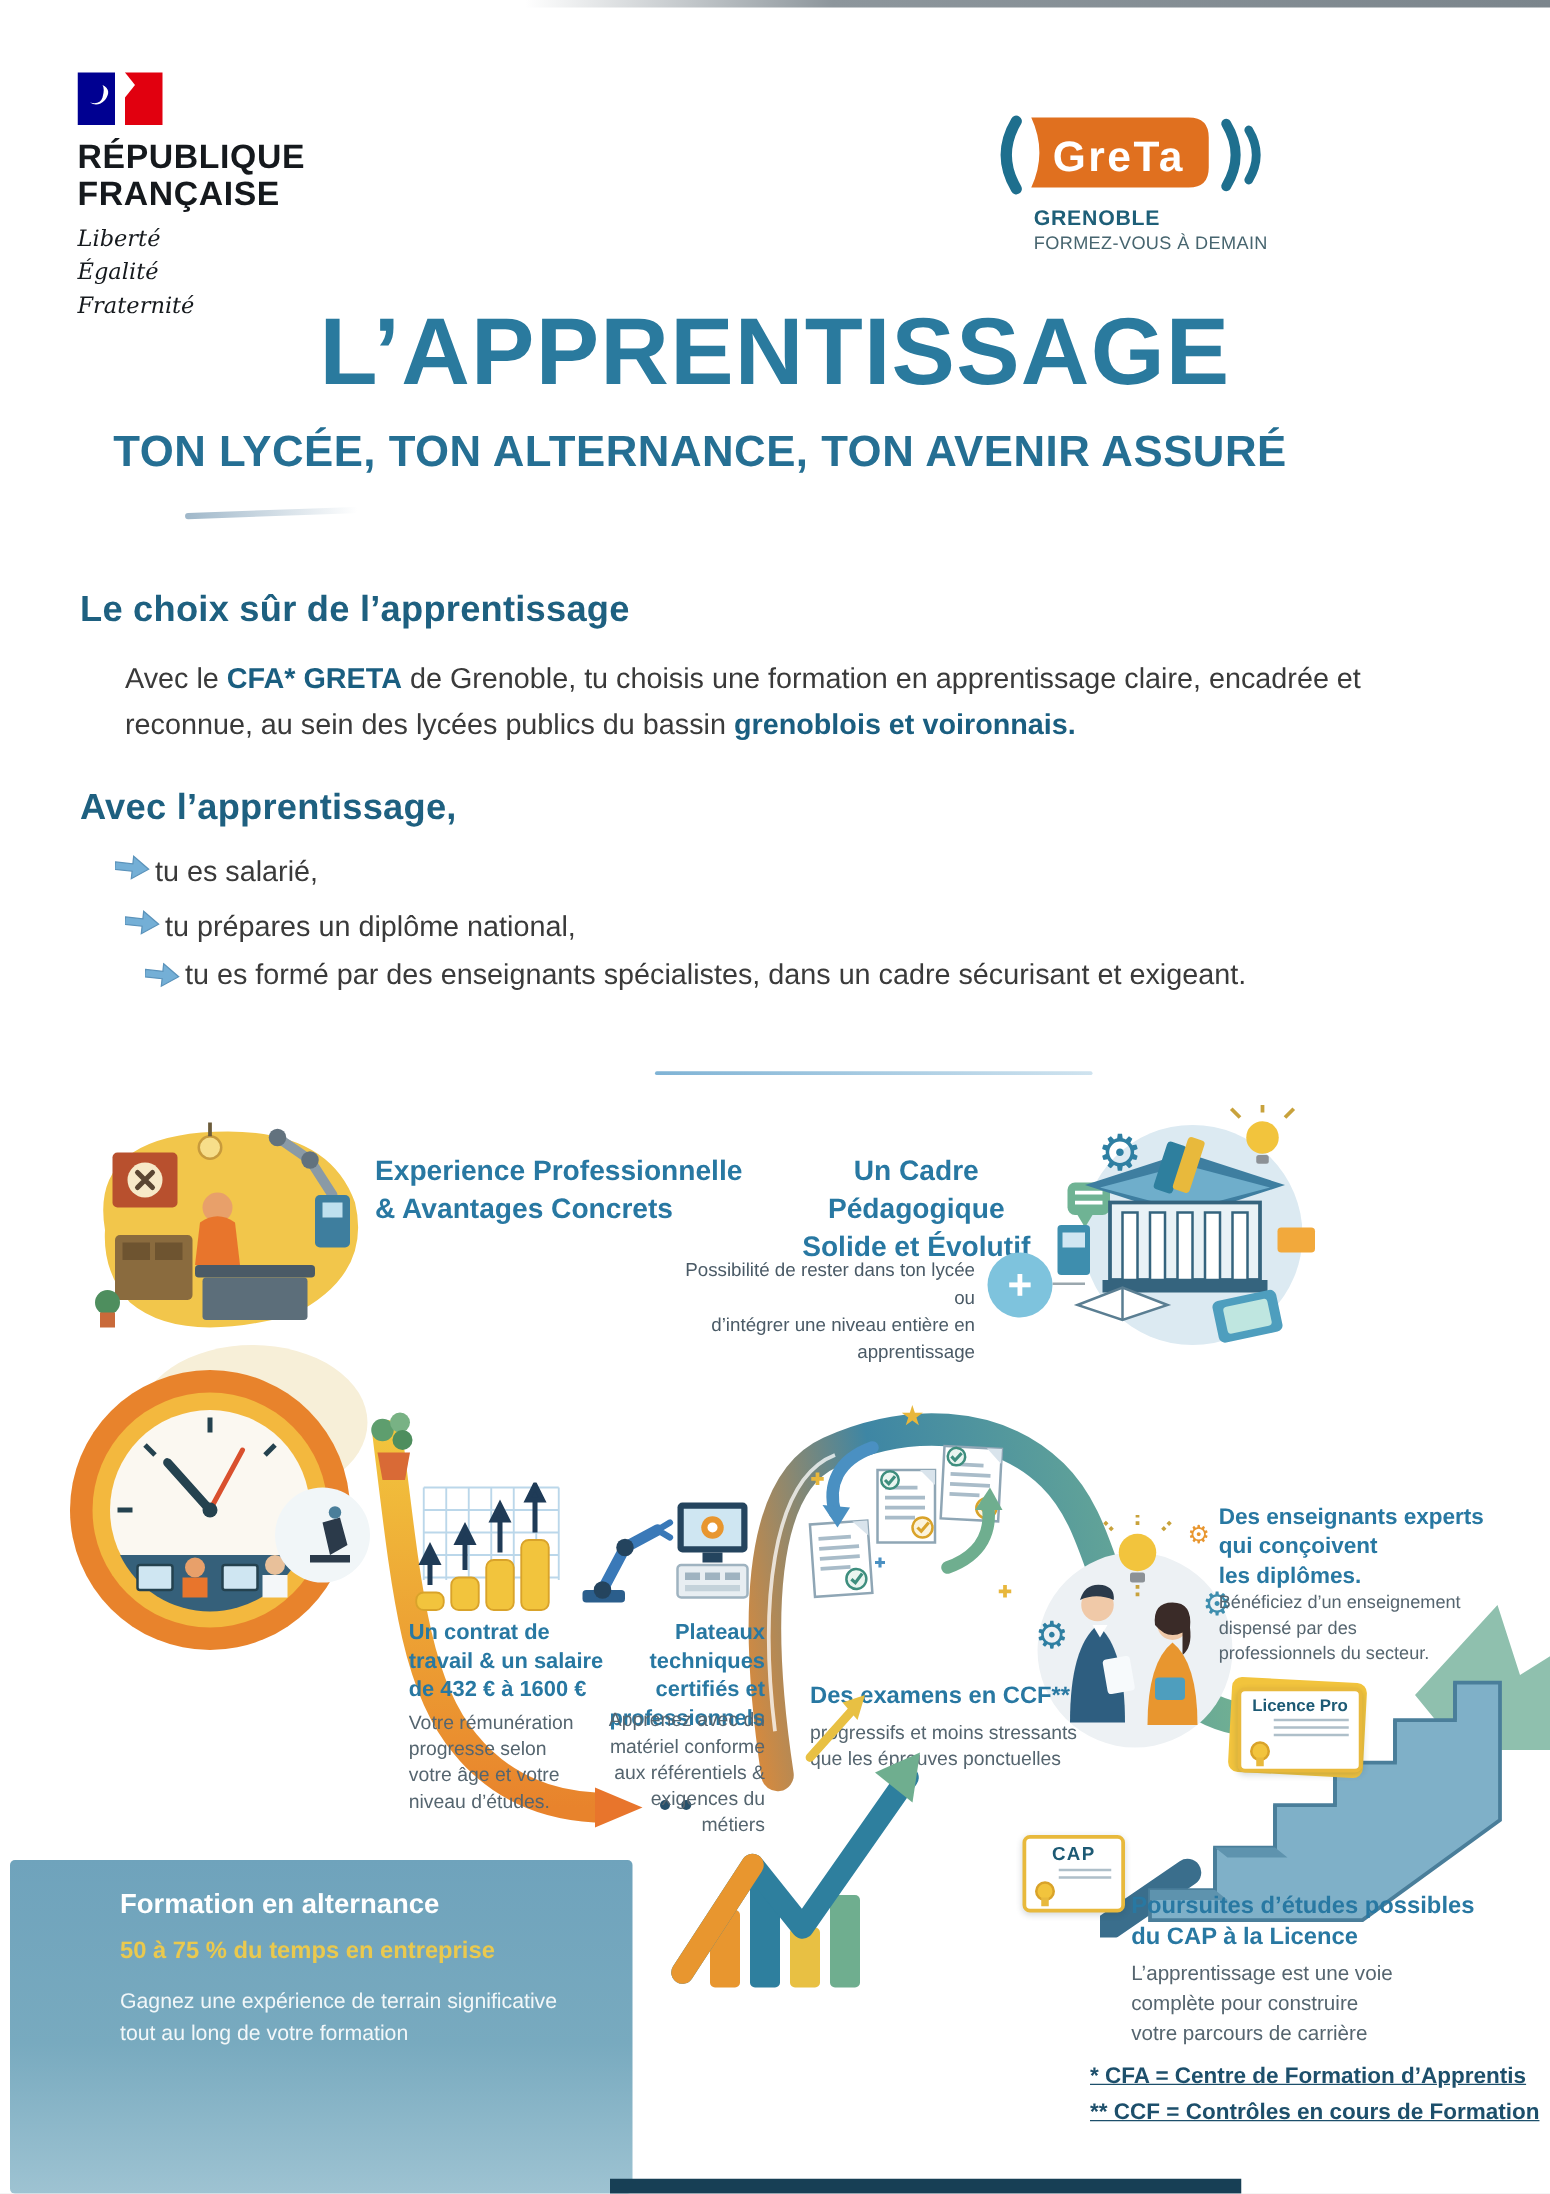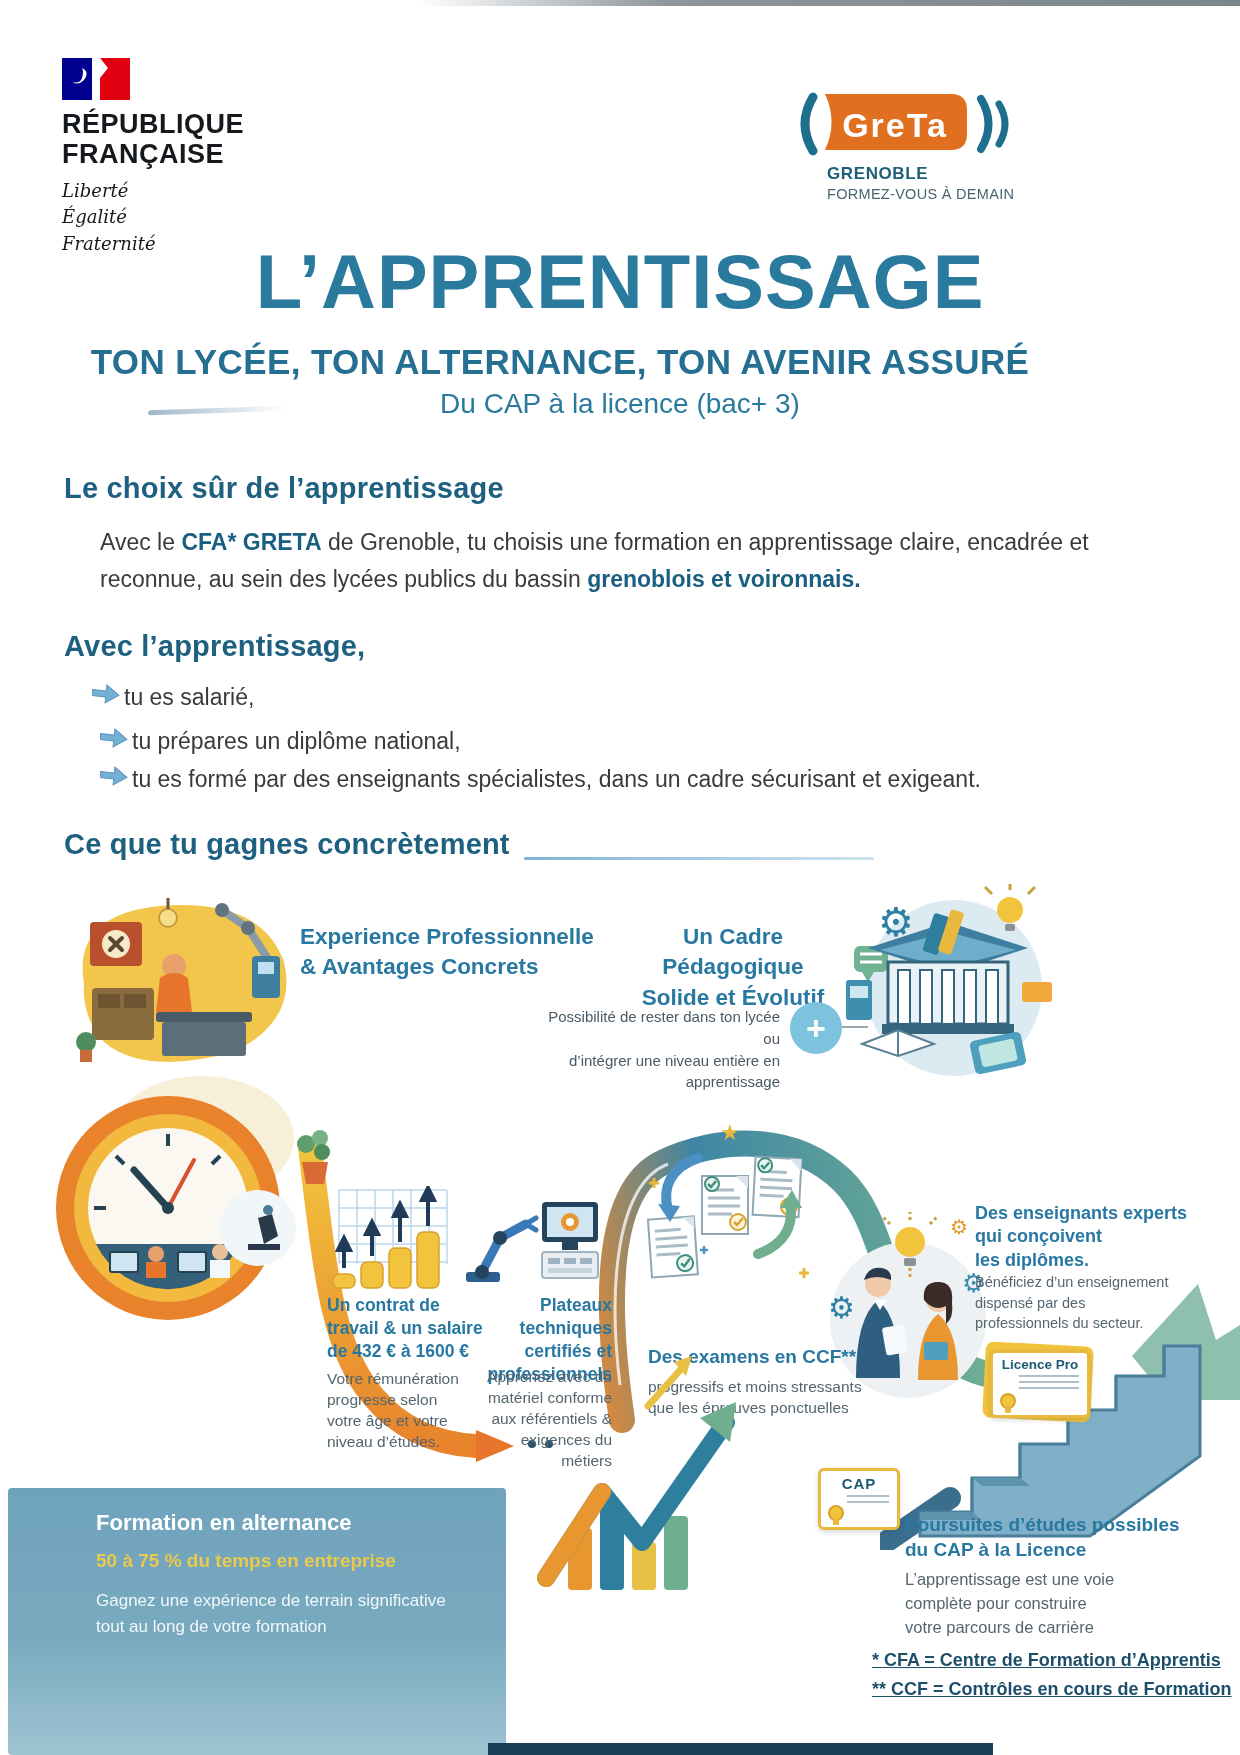--- a/index.html
+++ b/index.html
@@ -29,21 +29,21 @@
   .hero-tagline{left:0;top:388px;width:1240px;text-align:center;font-size:28px;font-weight:500;color:#2A7A9E;}
   .swoosh{left:148px;top:408px;width:138px;height:5px;border-radius:4px;transform:rotate(-2deg);
           background:linear-gradient(to right,#9FB7C9,rgba(159,183,201,0));}
 
   .h-section{font-size:29px;font-weight:600;color:#1E6080;letter-spacing:.2px;}
   .sec1-h{left:64px;top:472px;}
   .sec1-p{left:100px;top:524px;width:1000px;font-size:23px;line-height:1.6;color:#3a3a3a;}
   .tealbold{font-weight:700;color:#1A5E80;}
   .sec2-h{left:64px;top:630px;}
   .bullet-row{display:flex;align-items:flex-start;gap:4px;}
-  .b1{left:92px;top:684px;} .b2{left:100px;top:728px;} .b3{left:100px;top:766px;}
+  .b1{left:92px;top:684px;} .b2{left:100px;top:728px;} .b3{left:116px;top:766px;align-items:center;}
   .bullet-row span{font-size:23px;color:#3a3a3a;line-height:1.2;}
   .sec3-h{left:64px;top:828px;}
   .sec3-line{left:524px;top:857px;width:350px;height:3px;border-radius:2px;
              background:linear-gradient(to right,#7FB3D5,#CFE3EF);}
 
   
   .info{left:0;top:880px;width:1240px;height:875px;}
   .exp-h{left:300px;top:42px;font-size:22.5px;font-weight:600;color:#2878A2;line-height:1.35;}
   .cadre-h{left:619px;top:42px;width:228px;text-align:center;font-size:22.5px;font-weight:600;color:#2878A2;line-height:1.35;}
   .cadre-note{left:530px;top:126px;width:250px;text-align:right;font-size:15px;line-height:1.45;color:#4A5A66;}
@@ -114,21 +114,20 @@
       <text x="100" y="45" text-anchor="middle" font-family="Liberation Sans, sans-serif" font-size="34" font-weight="bold" fill="#ffffff" letter-spacing="2">GreTa</text>
       <path d="M186,7 Q201,32 186,57" stroke="#1E6F8E" stroke-width="8" fill="none" stroke-linecap="round"></path>
       <path d="M204,12 Q216,32 204,52" stroke="#1E6F8E" stroke-width="7" fill="none" stroke-linecap="round"></path>
     </svg>
     <div class="greta-city">GRENOBLE</div>
     <div class="greta-tag">FORMEZ-VOUS À DEMAIN</div>
   </div>
 
   <div class="abs hero-title">L’APPRENTISSAGE</div>
   <div class="abs hero-sub">TON LYCÉE, TON ALTERNANCE, TON AVENIR ASSURÉ</div>
-  <div class="abs hero-tagline">Du CAP à la licence (bac+ 3)</div>
   <div class="abs swoosh"></div>
 
   <div class="abs h-section sec1-h">Le choix sûr de l’apprentissage</div>
   <div class="abs sec1-p">
     <span>Avec le </span><span class="tealbold">CFA* GRETA</span><span> de Grenoble, tu choisis une formation en apprentissage claire, encadrée et reconnue, au sein des lycées publics du bassin </span><span class="tealbold">grenoblois et voironnais.</span>
   </div>
 
   <div class="abs h-section sec2-h">Avec l’apprentissage,</div>
   <div class="abs bullet-row b1">
     <svg width="28" height="20" viewBox="0 0 28 20">
@@ -142,21 +141,20 @@
     </svg>
     <span>tu prépares un diplôme national,</span>
   </div>
   <div class="abs bullet-row b3">
     <svg width="28" height="20" viewBox="0 0 28 20">
       <polygon points="0,7 14,7 14,1 27,10 14,19 14,13 0,13" fill="#74AFD6" stroke="#5B93BB" stroke-width="1" transform="rotate(6 14 10)"></polygon>
     </svg>
     <span>tu es formé par des enseignants spécialistes, dans un cadre sécurisant et exigeant.</span>
   </div>
 
-  <div class="abs h-section sec3-h">Ce que tu gagnes concrètement</div>
   <div class="abs sec3-line"></div>
 
   <div class="abs info">
 
     <svg class="abs" style="left:0;top:0;" width="1240" height="875" viewBox="0 0 1240 875">
       <defs>
         <linearGradient id="gy" x1="0" y1="0" x2="0" y2="1">
           <stop offset="0" stop-color="#F2C43D"></stop>
             <stop offset="1" stop-color="#E8832C"></stop>
         </linearGradient>

